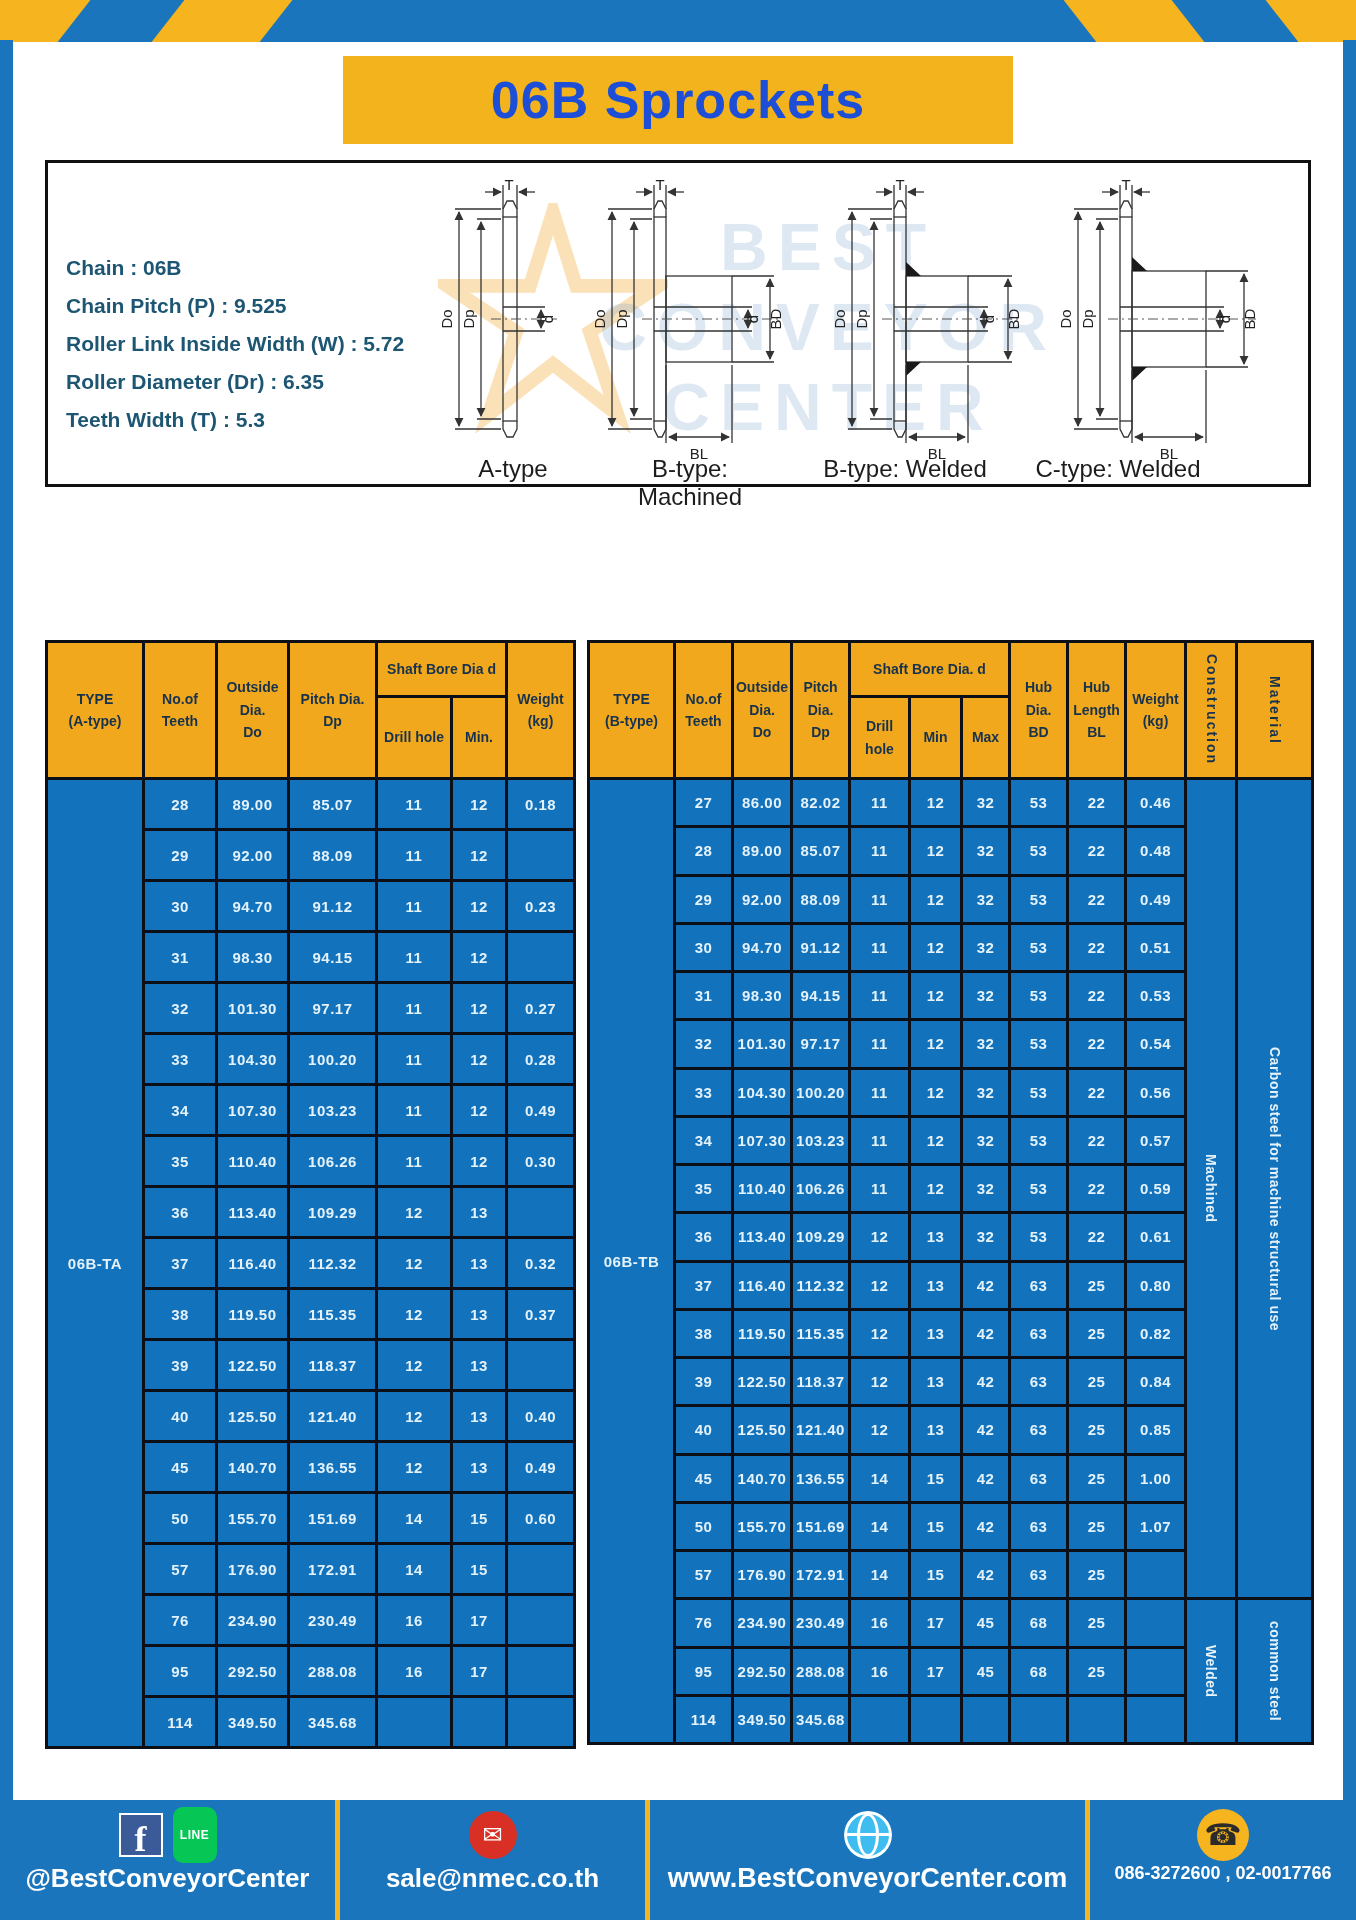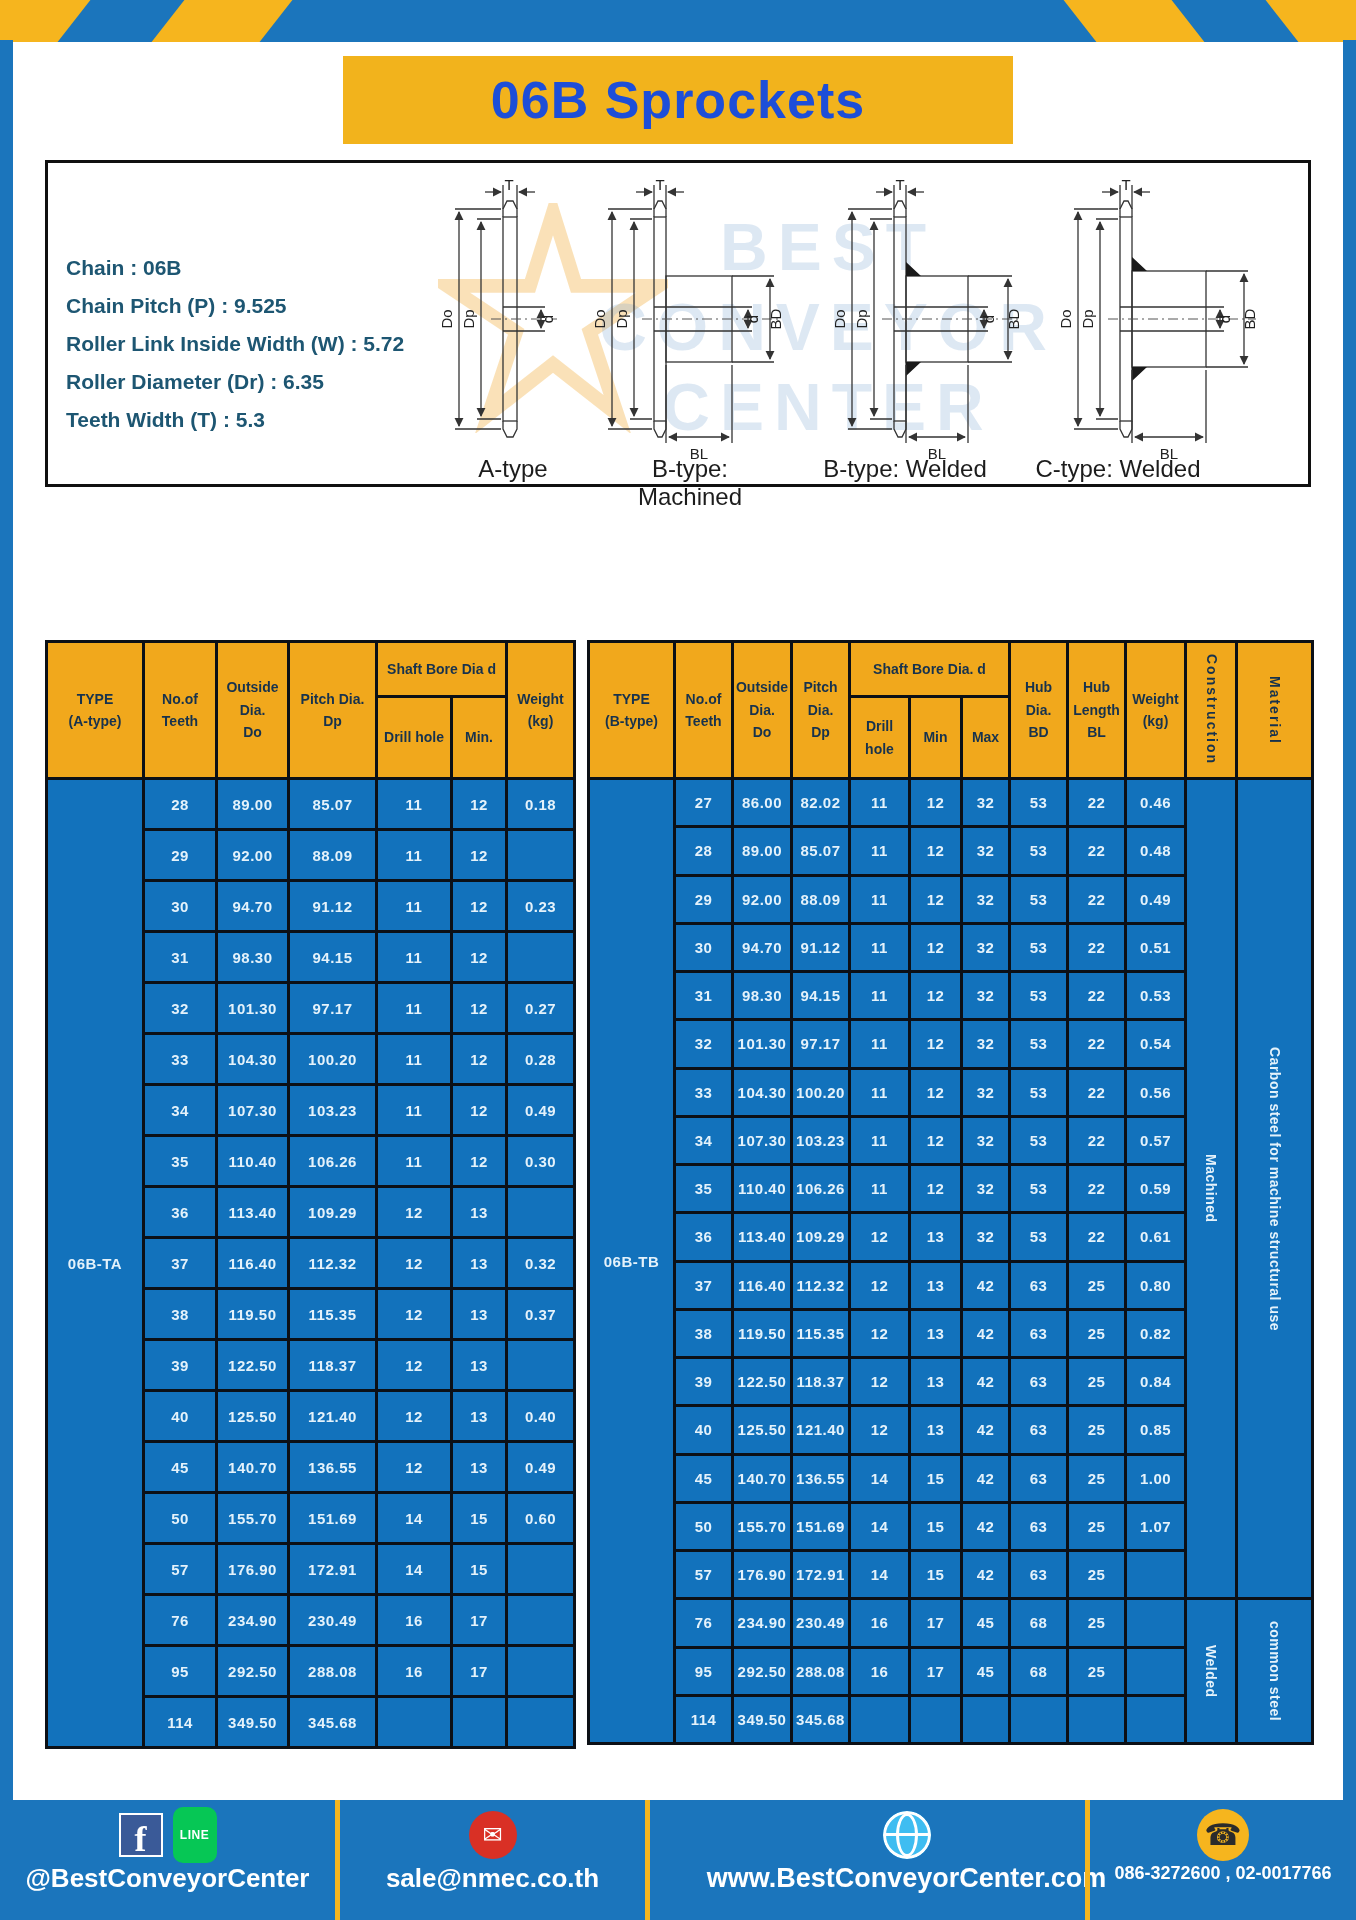--- a/index.html
+++ b/index.html
@@ -699,21 +699,21 @@
       <div class="ftext" style="font-size:26px;">@BestConveyorCenter</div>
     </div>
     <div class="fsep" style="left:335px;"></div>
     <div class="fsec" style="left:340px;width:305px;">
       <div class="icons">
           <div class="icon-mail">✉</div>
         </div>
       <div class="ftext" style="font-size:26px;">sale@nmec.co.th</div>
     </div>
     <div class="fsep" style="left:645px;"></div>
-    <div class="fsec" style="left:650px;width:435px;padding-left:39px;">
+    <div class="fsec" style="left:650px;width:435px;">
       <div class="icons">
         <div class="icon-globe">
           <div class="lat"></div>
             <div class="lon"></div>
             <div class="ring"></div>
         </div>
       </div>
       <div class="ftext" style="font-size:27px;">www.BestConveyorCenter.com</div>
     </div>
     <div class="fsep" style="left:1085px;"></div>

